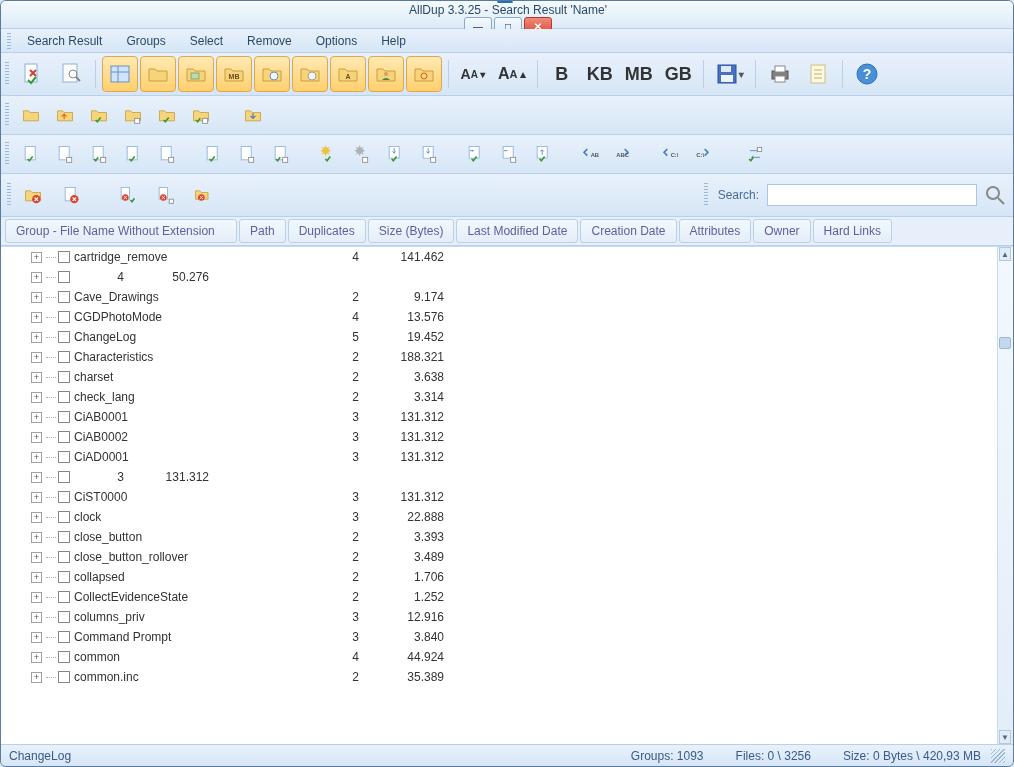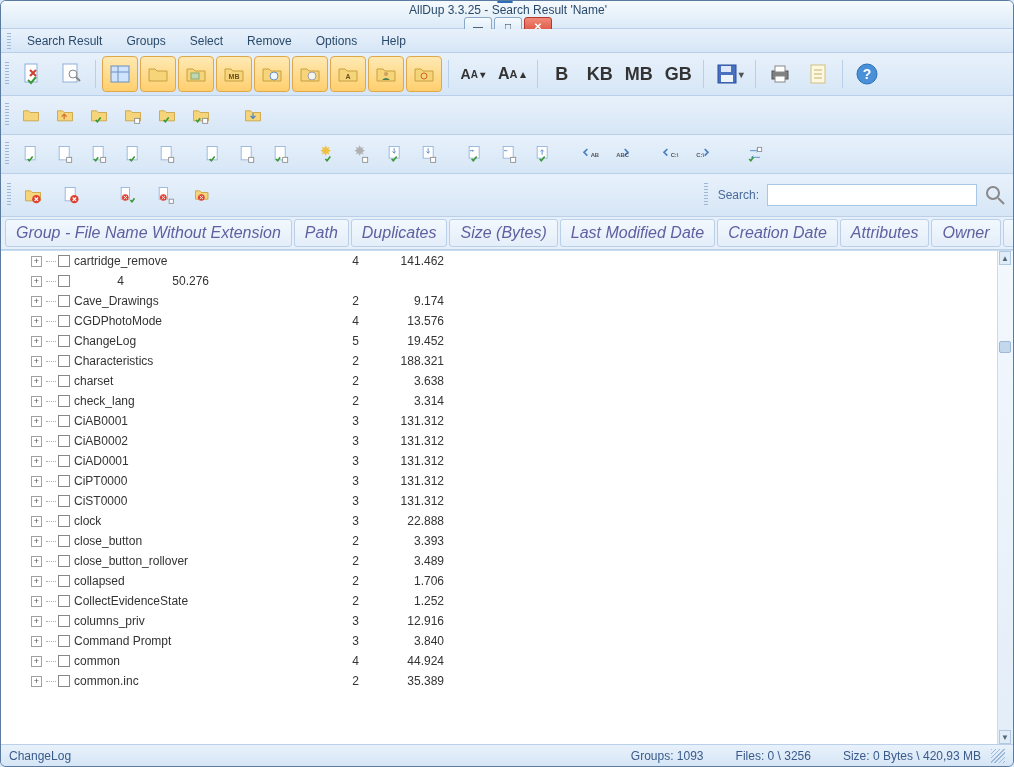--- a/index.html
+++ b/index.html
@@ -102,23 +102,22 @@
   .headers {
     display: flex; gap: 2px;
     padding: 2px 4px;
     background: #e6effa;
     border-bottom: 1px solid #b9d0e8;
   }
   .hd {
     border: 1px solid #b9d0e8; border-radius: 3px;
     background: linear-gradient(#f2f8fe,#e4eef9);
     color: #6060a0;
-    padding: 4px 10px; font-size: 16px;
+    padding: 4px 10px; font-size: 12px;
     white-space: nowrap;
-    font-style: italic;
   }
   .grid-wrap {
     flex: 1; background: #fff; overflow: auto;
     border-top: 1px solid #c8dcf0;
     position: relative;
   }
   .tree { font-size: 12px; color: #222; }
   .row {
     display: flex; align-items: center;
     height: 20px; padding-left: 30px;
@@ -664,21 +663,20 @@
           <div class="dotted"></div>
           <div class="cb"></div>
           <div class="name">CiAD0001</div>
           <div class="dup">3</div>
           <div class="size">131.312</div>
         </div>
         <div class="row">
           <div class="expander">+</div>
           <div class="dotted"></div>
           <div class="cb"></div>
-          <div class="name">CiPT0000</div>
           <div class="dup">3</div>
           <div class="size">131.312</div>
         </div>
         <div class="row">
           <div class="expander">+</div>
           <div class="dotted"></div>
           <div class="cb"></div>
           <div class="name">CiST0000</div>
           <div class="dup">3</div>
           <div class="size">131.312</div>

